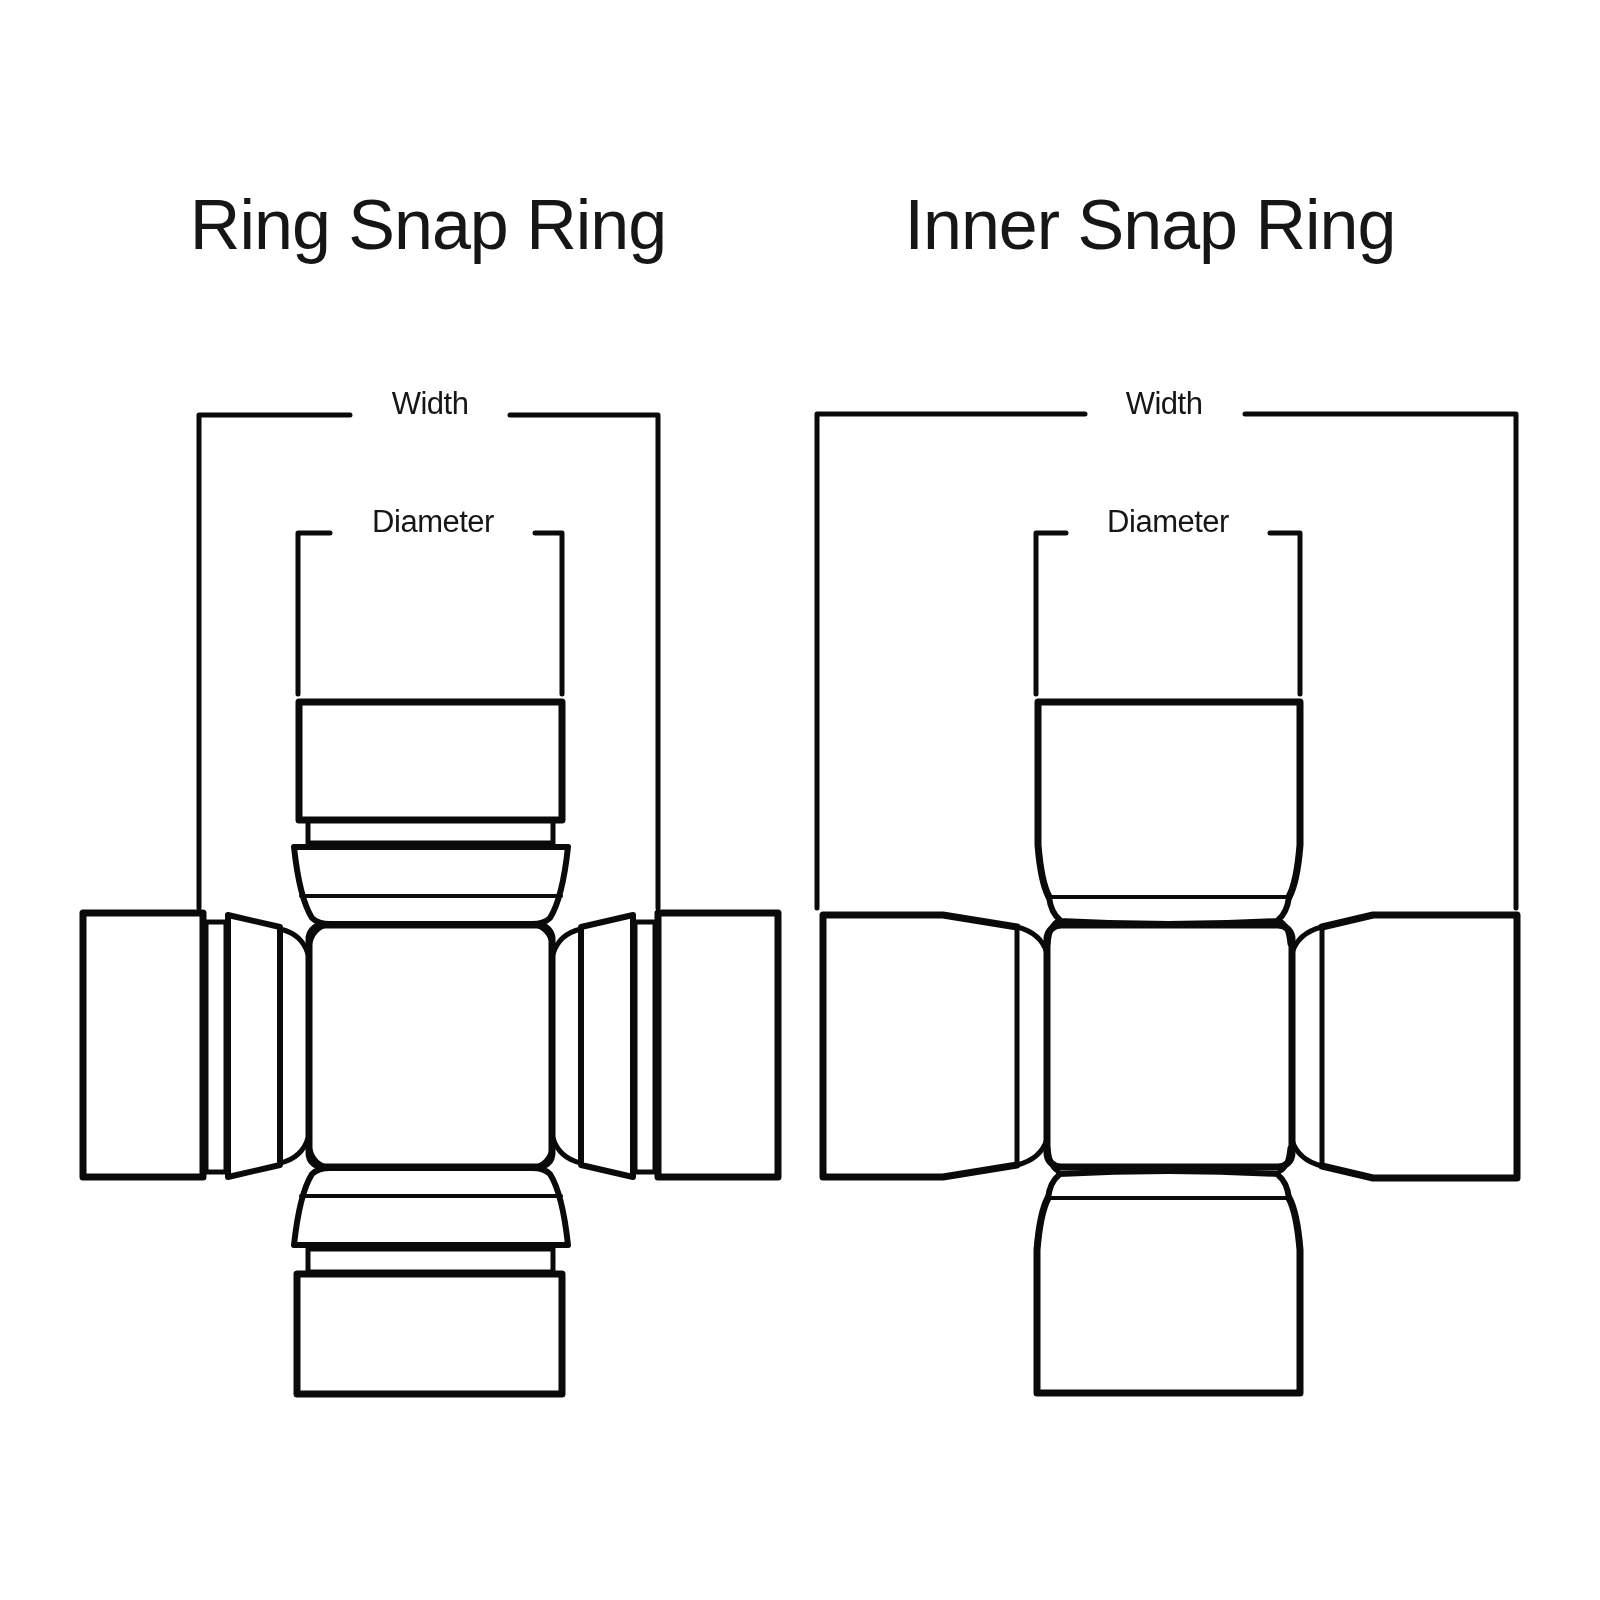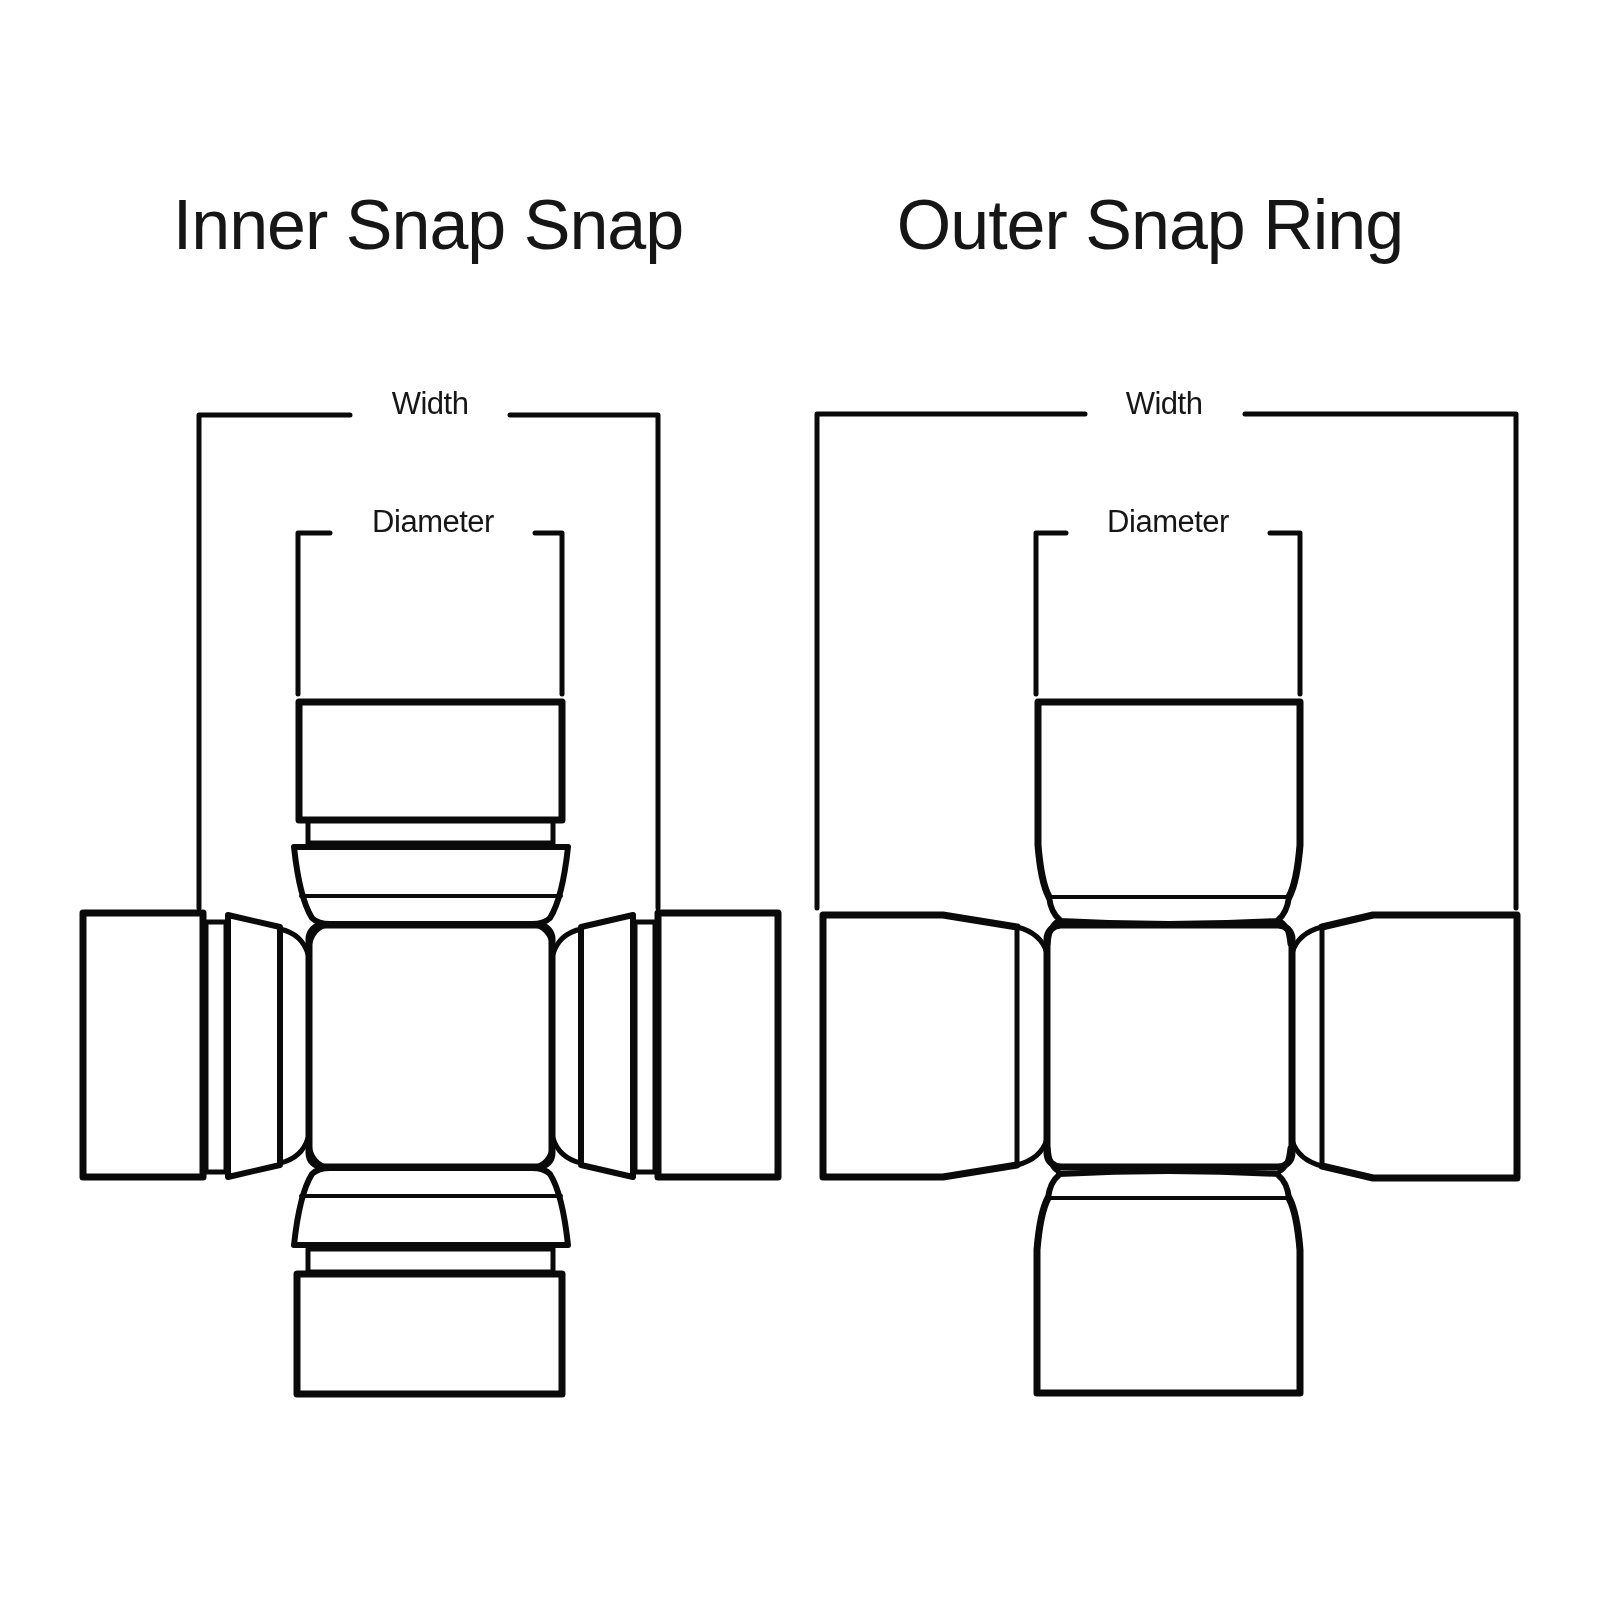--- a/index.html
+++ b/index.html
@@ -106,22 +106,22 @@
       </g>
 
       <g>
         <path stroke-width="7" d="M1037,1393 L1300,1393 M1037,1393 L1037,1250 Q1040,1213 1048,1198 M1300,1393 L1300,1250 Q1297,1213 1289,1198"></path>
         <path stroke-width="4" d="M1048,1198 L1289,1198"></path>
         <path stroke-width="6" d="M1048,1198 Q1050,1182 1059,1175 M1289,1198 Q1287,1182 1278,1175 M1059,1174 Q1169,1168 1278,1174"></path>
       </g>
     </g>
   </svg>
 
-  <div class="label title" style="left:428px;top:225px;">Inner Snap Snap</div>
-  <div class="label title" style="left:1150px;top:225px;">Outer Snap Ring</div>
+  <div class="label title" style="left:428px;top:225px;">Ring Snap Ring</div>
+  <div class="label title" style="left:1150px;top:225px;">Inner Snap Ring</div>
 
   <div class="label dim" style="left:430px;top:403px;">Width</div>
   <div class="label dim" style="left:433px;top:521px;">Diameter</div>
 
   <div class="label dim" style="left:1164px;top:403px;">Width</div>
   <div class="label dim" style="left:1168px;top:521px;">Diameter</div>
 
 </div>
 
 </body></html>

